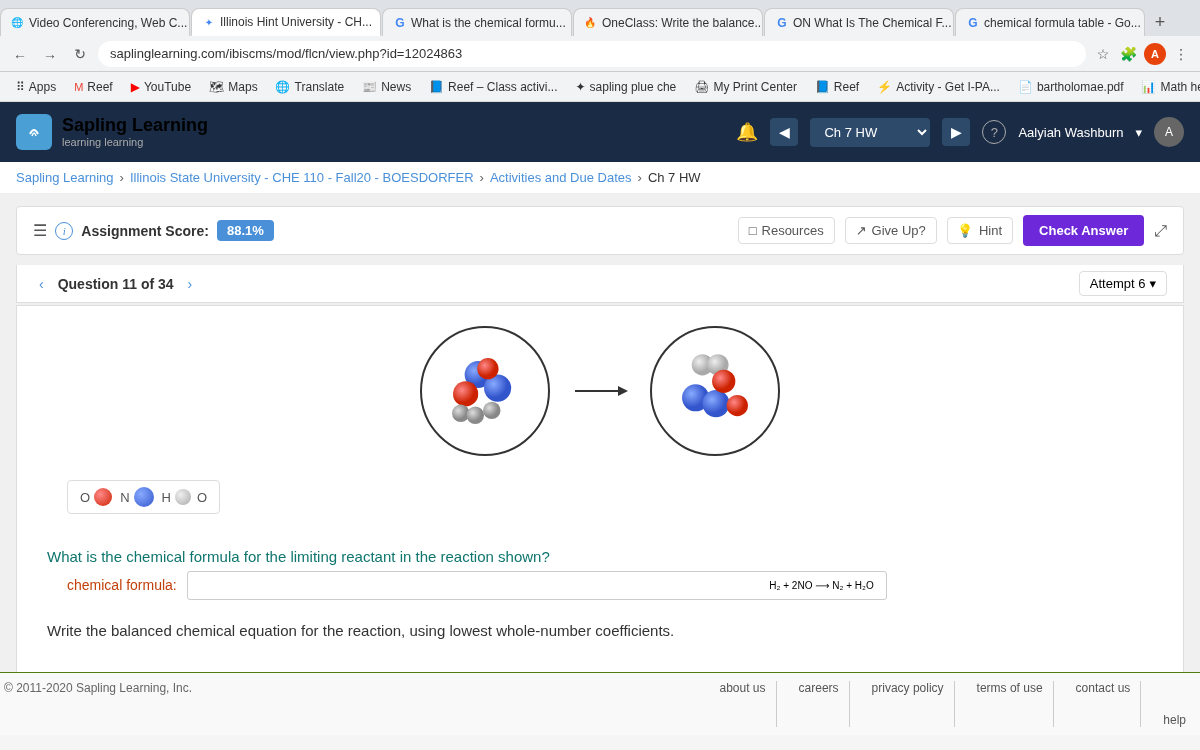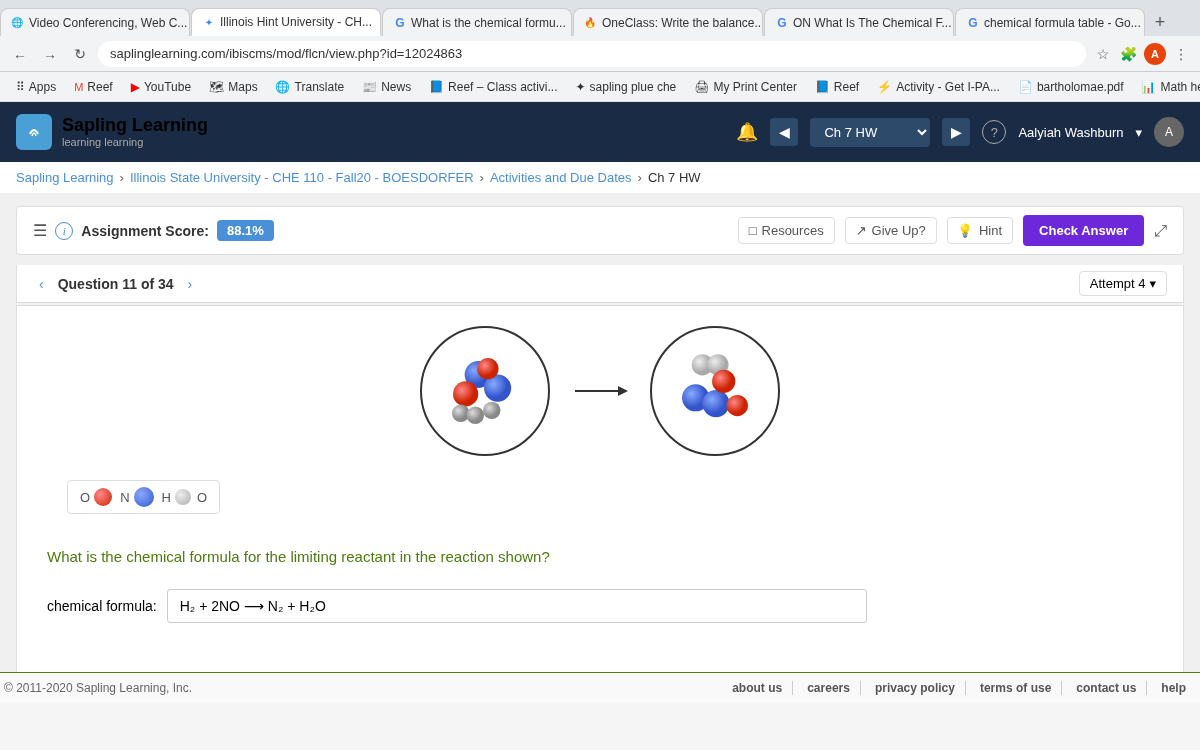--- a/index.html
+++ b/index.html
@@ -71,33 +71,33 @@
 
     
     .molecule-diagram { display: flex; align-items: center; justify-content: center; gap: 20px; margin-bottom: 16px; }
     .molecule-circle { width: 130px; height: 130px; border-radius: 50%; border: 2px solid #333; position: relative; background: white; display: flex; align-items: center; justify-content: center; }
 
     
     .legend { display: flex; align-items: center; gap: 8px; margin: 8px 0 16px 0; padding: 6px 12px; border: 1px solid #ddd; border-radius: 4px; display: inline-flex; background: white; }
     .legend-item { display: flex; align-items: center; gap: 4px; font-size: 13px; }
     .legend-atom { border-radius: 50%; display: inline-block; }
 
-    .question-text { font-size: 15px; color: #4d7c0f; margin-bottom: 20px; line-height: 1.5; }
+    .question-text { font-size: 15px; color: #0f766e; margin-bottom: 2px; line-height: 1.5; }
 
     .formula-row { display: flex; align-items: center; gap: 10px; margin-bottom: 20px; }
-    .formula-label { font-size: 14px; color: #000000; white-space: nowrap; }
-    .formula-input { flex: 1; border: 1px solid #ccc; border-radius: 3px; padding: 8px 12px; font-size: 14px; outline: none; max-width: 700px; }
+    .formula-label { font-size: 14px; color: #c2410c; white-space: nowrap; margin-left: 20px; }
+    .formula-input { flex: 1; border: 1px solid #ccc; border-radius: 3px; padding: 8px 12px; font-size: 10px; outline: none; max-width: 700px; text-align: right; }
 
     .balanced-eq-text { font-size: 15px; color: #333; margin-top: 10px; line-height: 1.5; }
 
     
     .page-footer { background: #f9f9f9; border-top: 1px solid #4d7c0f; padding: 8px 4px; display: flex; align-items: flex-start; justify-content: space-between; font-size: 12px; color: #666; }
-    .footer-links { display: flex; gap: 4px; font-weight: bold; }
+    .footer-links { display: flex; gap: 12px; }
     .footer-link { color: #555; cursor: pointer; padding: 0 10px; border-right: 1px solid #ccc; }
-    .footer-link:last-child { border-right: none; }
+    .footer-link:last-child { border-right: none; margin-top: 32px; }
   </style>
 </head>
 <body>
 
 <div class="browser-chrome">
 
   <div class="tab-bar">
     <div class="tab">
       <span class="tab-icon">🌐</span>
       <span>Video Conferencing, Web C...</span>
@@ -269,21 +269,21 @@
       </div>
     </div>
 
     <div style="display:flex; align-items:center; justify-content:space-between; background:#fff; border:1px solid #ddd; border-top:none; padding:6px 16px; margin-bottom:2px;">
       <div style="display:flex;align-items:center;gap:8px;">
         <span class="q-nav-arrow">‹</span>
         <span class="q-nav-text">Question 11 of 34</span>
         <span class="q-nav-arrow">›</span>
       </div>
       <button class="attempt-btn">
-        <span>Attempt 4</span>
+        <span>Attempt 6</span>
         <span>▾</span>
       </button>
     </div>
 
     <div class="question-card">
 
       <div class="molecule-diagram">
 
         <div class="molecule-circle">
           <svg width="130" height="130" viewBox="0 0 130 130">
@@ -368,20 +368,21 @@
         </div>
       </div>
 
       <p class="question-text">What is the chemical formula for the limiting reactant in the reaction shown?</p>
 
       <div class="formula-row">
         <label class="formula-label">chemical formula:</label>
         <input class="formula-input" type="text" value="H₂ + 2NO ⟶ N₂ + H₂O" style="">
       </div>
 
+      <p class="balanced-eq-text">Write the balanced chemical equation for the reaction, using lowest whole-number coefficients.</p>
     </div>
   </div>
 </div>
 
 <div class="page-footer">
   <span>© 2011-2020 Sapling Learning, Inc.</span>
   <div class="footer-links">
     <span class="footer-link">about us</span>
     <span class="footer-link">careers</span>
     <span class="footer-link">privacy policy</span>

